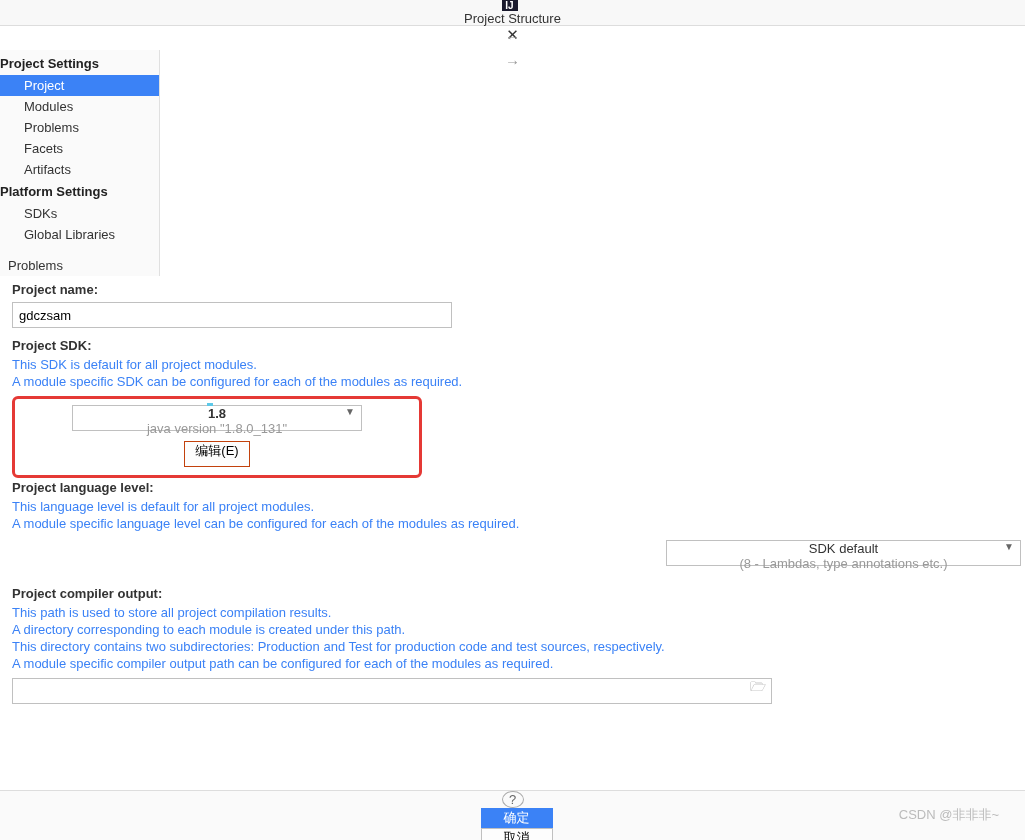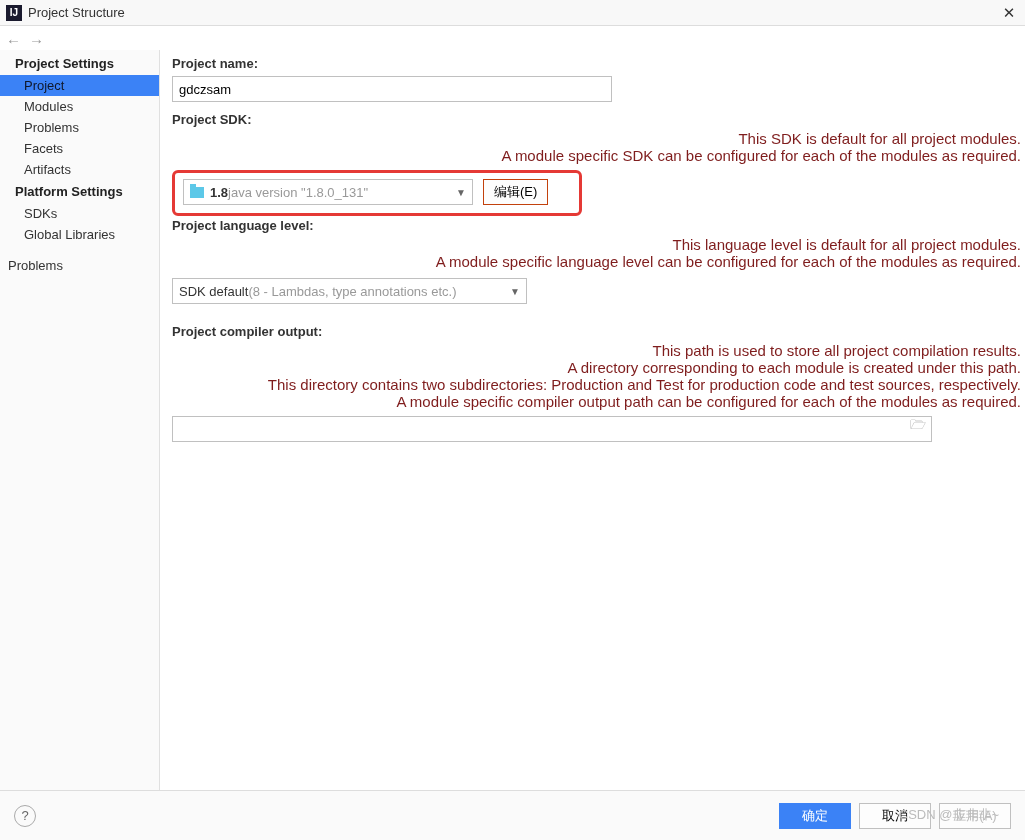--- a/index.html
+++ b/index.html
@@ -1,31 +1,31 @@
 <!DOCTYPE html>
 <html><head>
 <meta charset="utf-8">
 <style>
-* { box-sizing: border-box; margin: 0; padding: 0; }
+* { box-sizing: border-box; margin: 0; padding: 0; flex-direction: column; }
 body { font-family: "Segoe UI", Arial, sans-serif; font-size: 13px; color: #333; background: #fff; width: 1025px; height: 840px; overflow: hidden; position: relative; }
 .titlebar { height: 26px; display: flex; align-items: center; padding: 0 6px; border-bottom: 1px solid #ddd; background: #f8f8f8; }
 .app-icon { width: 16px; height: 16px; background: #1a1a2e; display: inline-flex; align-items: center; justify-content: center; color: #fff; font-weight: bold; font-size: 10px; margin-right: 6px; }
 .title-text { flex: 1; font-size: 13px; }
 .close-x { width: 20px; text-align: center; cursor: pointer; font-size: 15px; }
 .nav-row { height: 24px; display: flex; align-items: center; padding: 0 6px; gap: 8px; }
 .nav-arrow { color: #999; font-size: 15px; cursor: pointer; }
 .body-row { display: flex; height: 740px; }
 .sidebar { width: 160px; border-right: 1px solid #e0e0e0; padding-top: 2px; background: #fafafa; }
-.side-head { font-weight: bold; padding: 4px 15px; font-size: 13px; color: #222; }
+.side-head { font-weight: bold; padding: 4px 0; font-size: 13px; color: #222; }
 .side-item { padding: 3px 8px 3px 24px; cursor: pointer; font-size: 13px; }
-.side-item.selected { background: #3b82f6; color: #0f172a; }
+.side-item.selected { background: #3b82f6; color: #ffffff; }
 .side-sep { height: 10px; }
 .main { flex: 1; padding: 6px 4px 0 12px; overflow: hidden; }
 .lbl { font-weight: bold; font-size: 13px; margin-top: 10px; margin-bottom: 3px; }
-.desc { font-size: 15px; color: #7f1d1d; line-height: 17px; text-align: right; }
+.desc { font-size: 13px; color: #3b82f6; line-height: 17px; }
 .text-input { width: 440px; height: 26px; border: 1px solid #c0c0c0; padding: 2px 6px; font-size: 13px; margin-top: 2px; }
 .row { display: flex; align-items: flex-end; gap: 10px; margin-top: 8px; }
 .combo { height: 26px; border: 1px solid #c0c0c0; display: flex; align-items: center; padding: 0 6px; font-size: 13px; position: relative; background: #fff; }
 .combo.sdk { width: 290px; }
 .combo.lang { width: 355px; }
 .combo .dd { position: absolute; right: 6px; color: #666; font-size: 10px; }
 .folder-icon { width: 14px; height: 11px; background: #5cc8e8; margin-right: 6px; display: inline-block; position: relative; }
 .folder-icon::before { content: ''; position: absolute; top: -3px; left: 0; width: 6px; height: 3px; background: #5cc8e8; }
 .gray { color: #999; }
 .btn { height: 26px; border: 1px solid #c2410c; background: #fdfdfd; padding: 0 10px; font-size: 13px; cursor: pointer; display: inline-flex; align-items: center; }

